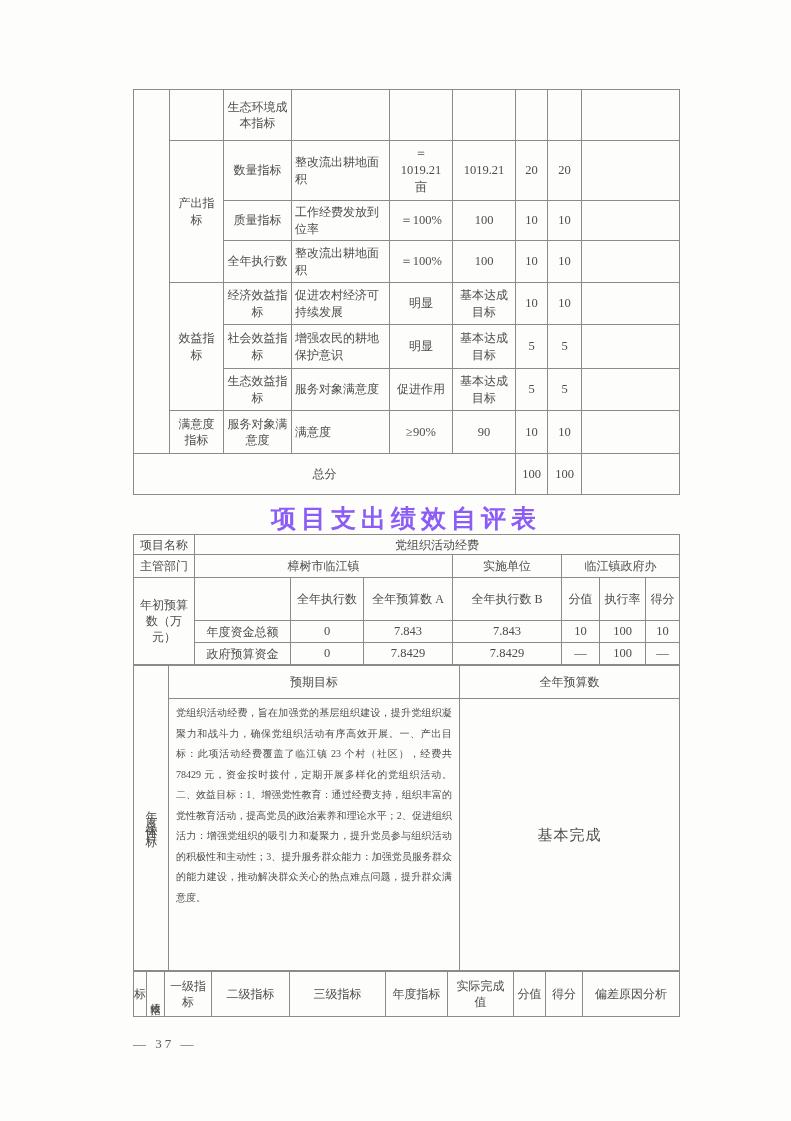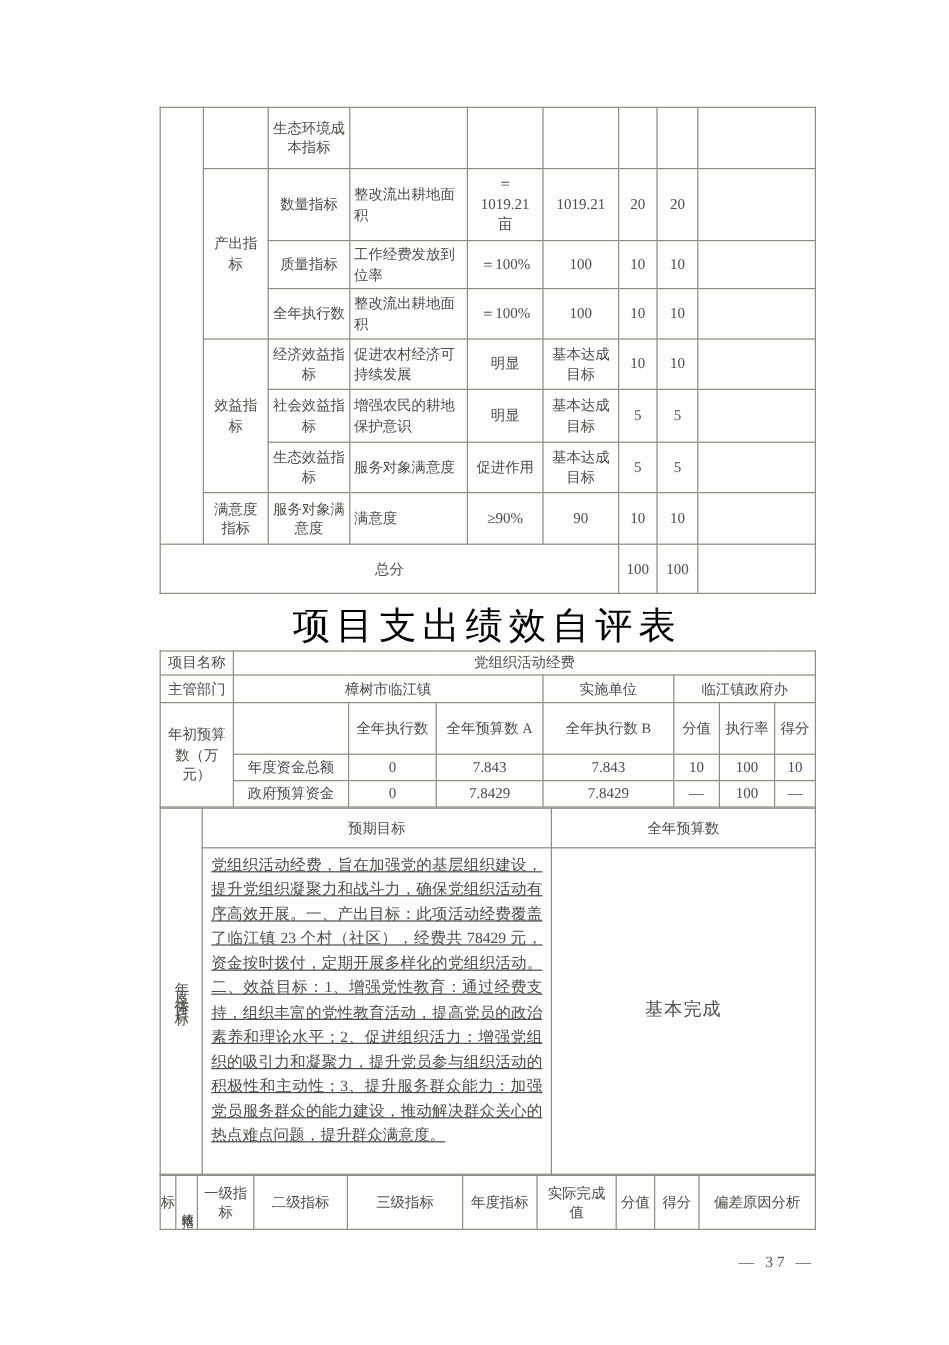--- a/index.html
+++ b/index.html
@@ -20,34 +20,34 @@
   }
   td.left{text-align:left;}
   td.pre{white-space:pre-line;}
   td.num{font-size:12.5px;}
   .vert{
     writing-mode:vertical-lr;text-orientation:upright;
     display:inline-block;letter-spacing:5px;line-height:1.1;
   }
   .vert.tight{letter-spacing:1px;font-size:10px;}
   .goal-text{
-    text-align:justify;font-size:13px;line-height:20.5px;
-    padding:4px 7px;vertical-align:top;text-decoration:underline;
+    text-align:justify;font-size:10px;line-height:20.5px;
+    padding:4px 7px;vertical-align:top;
   }
   .goal-actual{font-size:15px;letter-spacing:1px;}
   .doc-title{
-    text-align:center;font-size:31px;font-weight:normal;
-    letter-spacing:5px;color:#000000;margin:8px 0 0 0;line-height:1.25;
+    text-align:center;font-size:25px;font-weight:bold;
+    letter-spacing:5px;color:#8b5cf6;margin:8px 0 0 0;line-height:1.25;
   }
   .doc-subtitle{
     text-align:center;font-size:11px;letter-spacing:1px;
     color:#55544f;margin:3px 0 6px 0;
   }
   .page-number{
-    text-align:right;font-size:13px;letter-spacing:3px;
+    text-align:left;font-size:13px;letter-spacing:3px;
     color:#5d5c58;margin-top:19px;
   }
 </style>
 </head>
 <body>
 
 <main class="sheet">
 
   <table>
     <colgroup>

